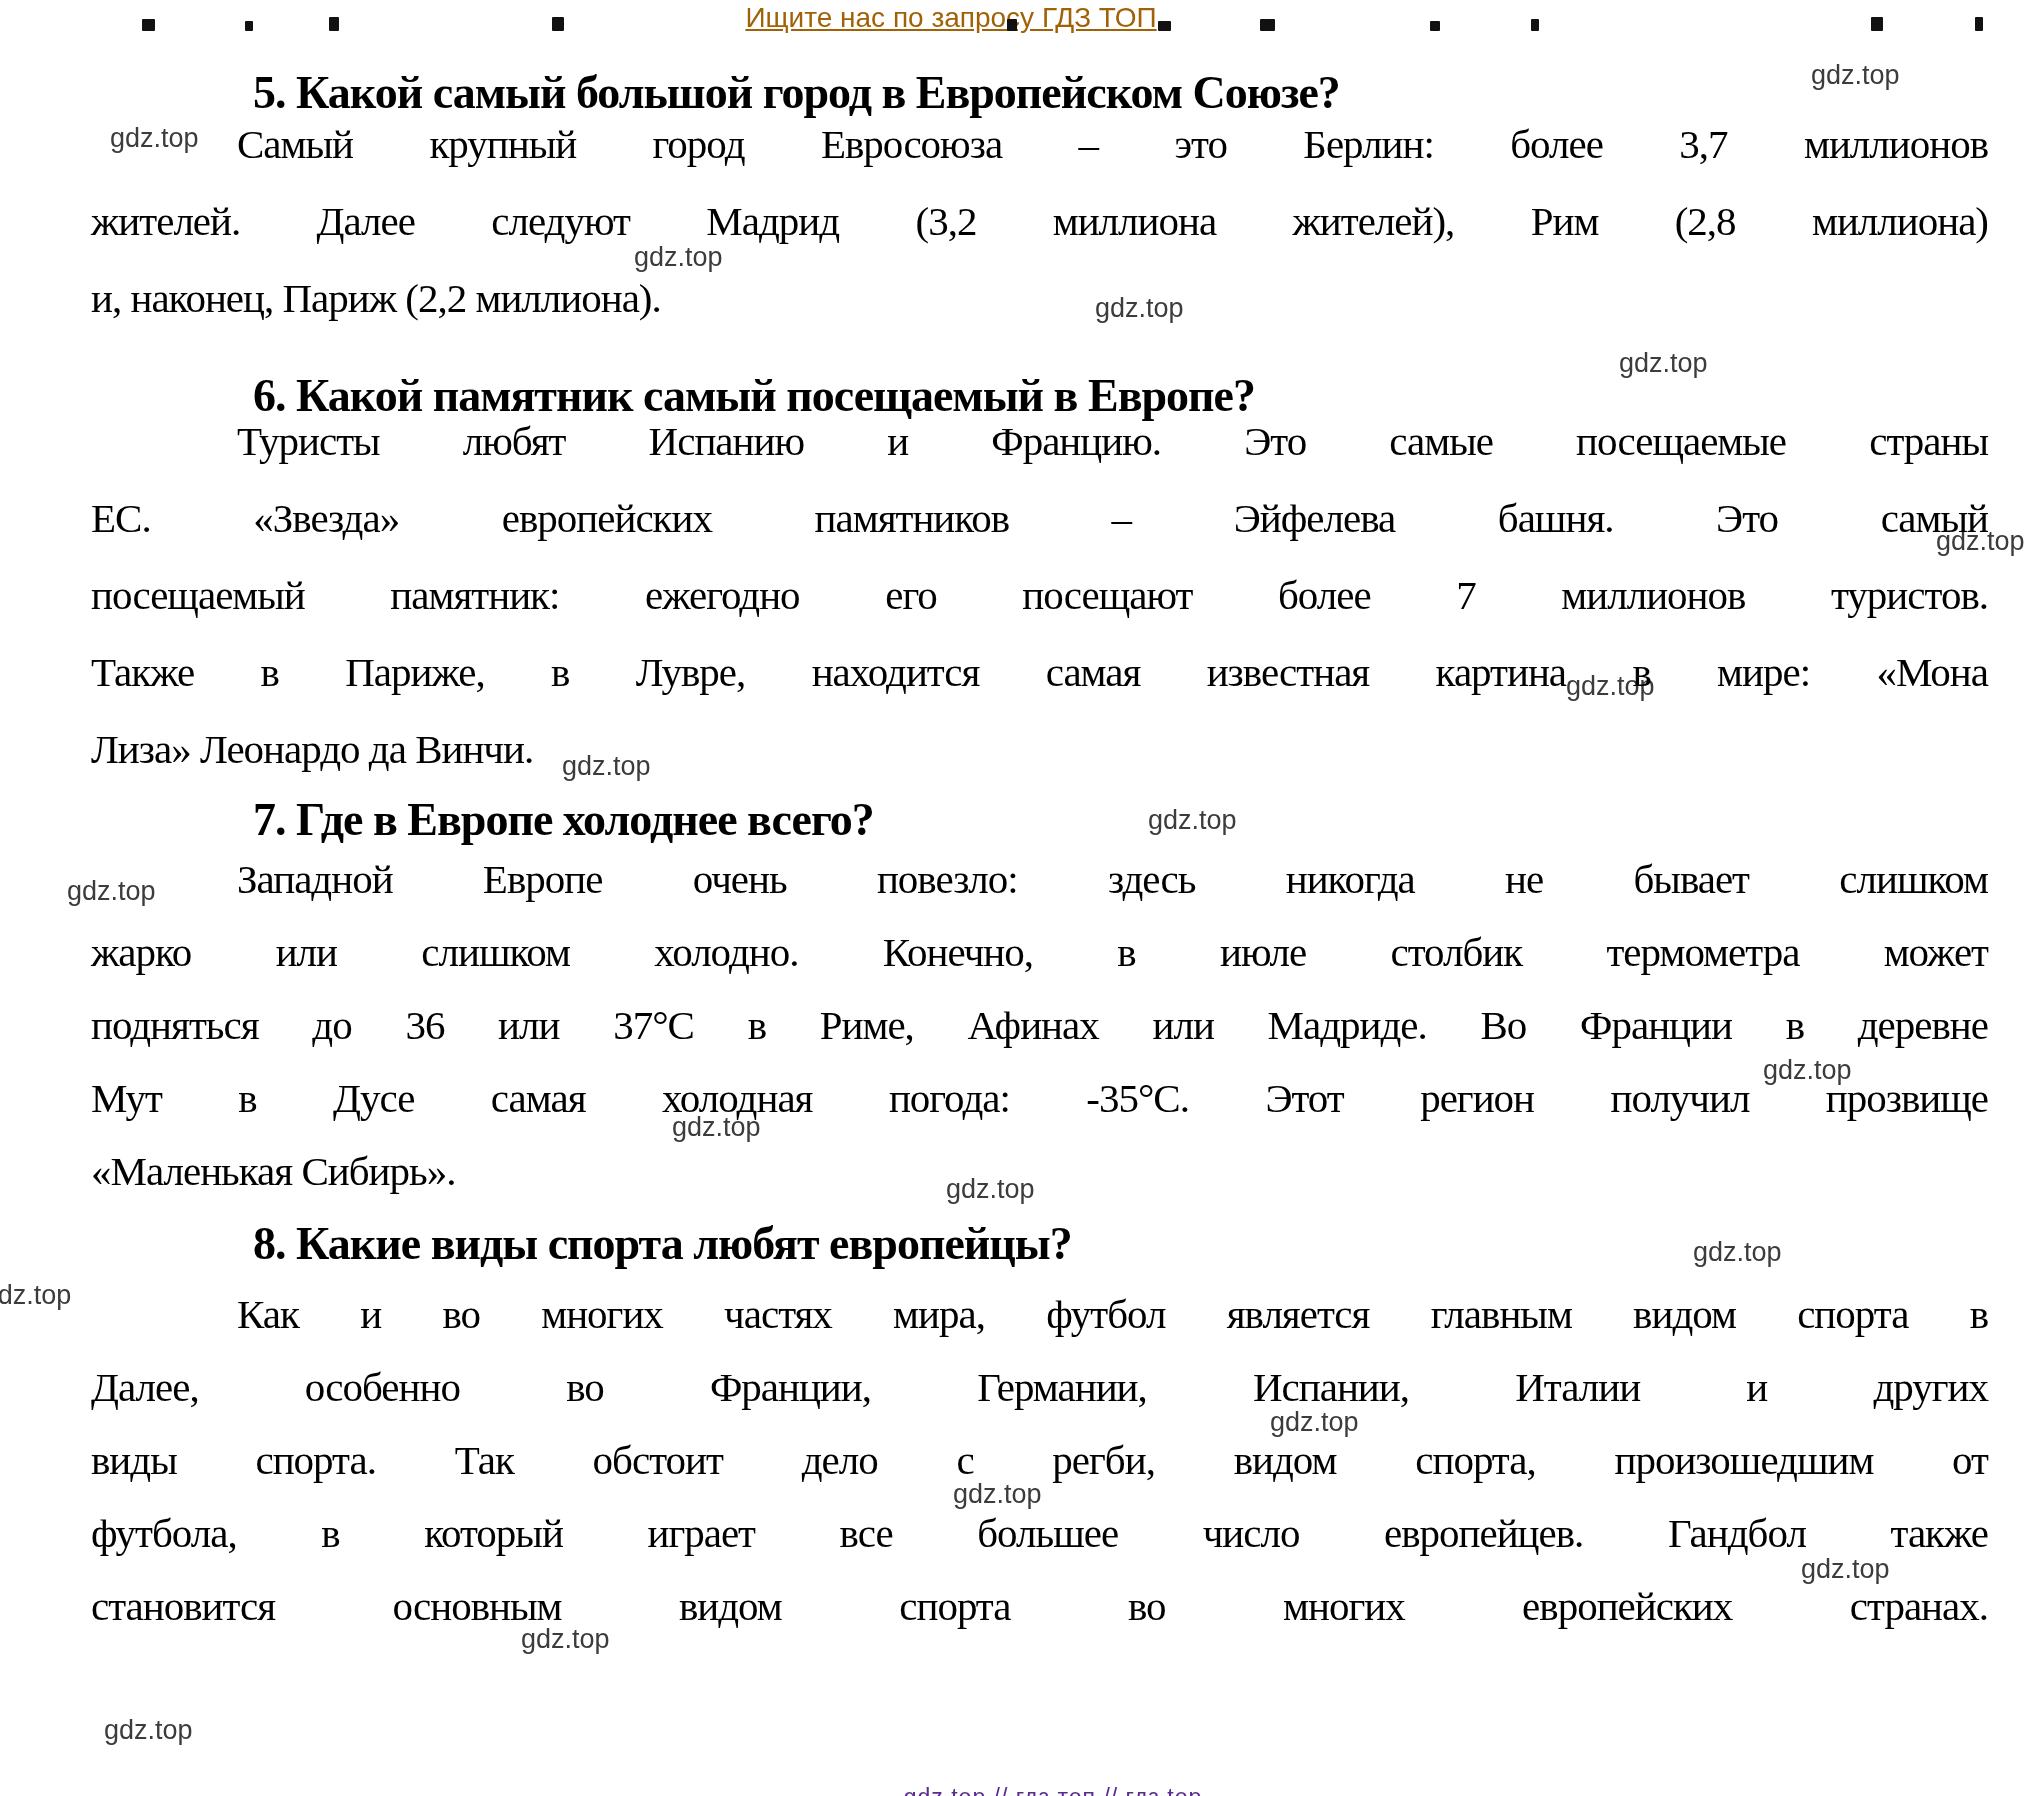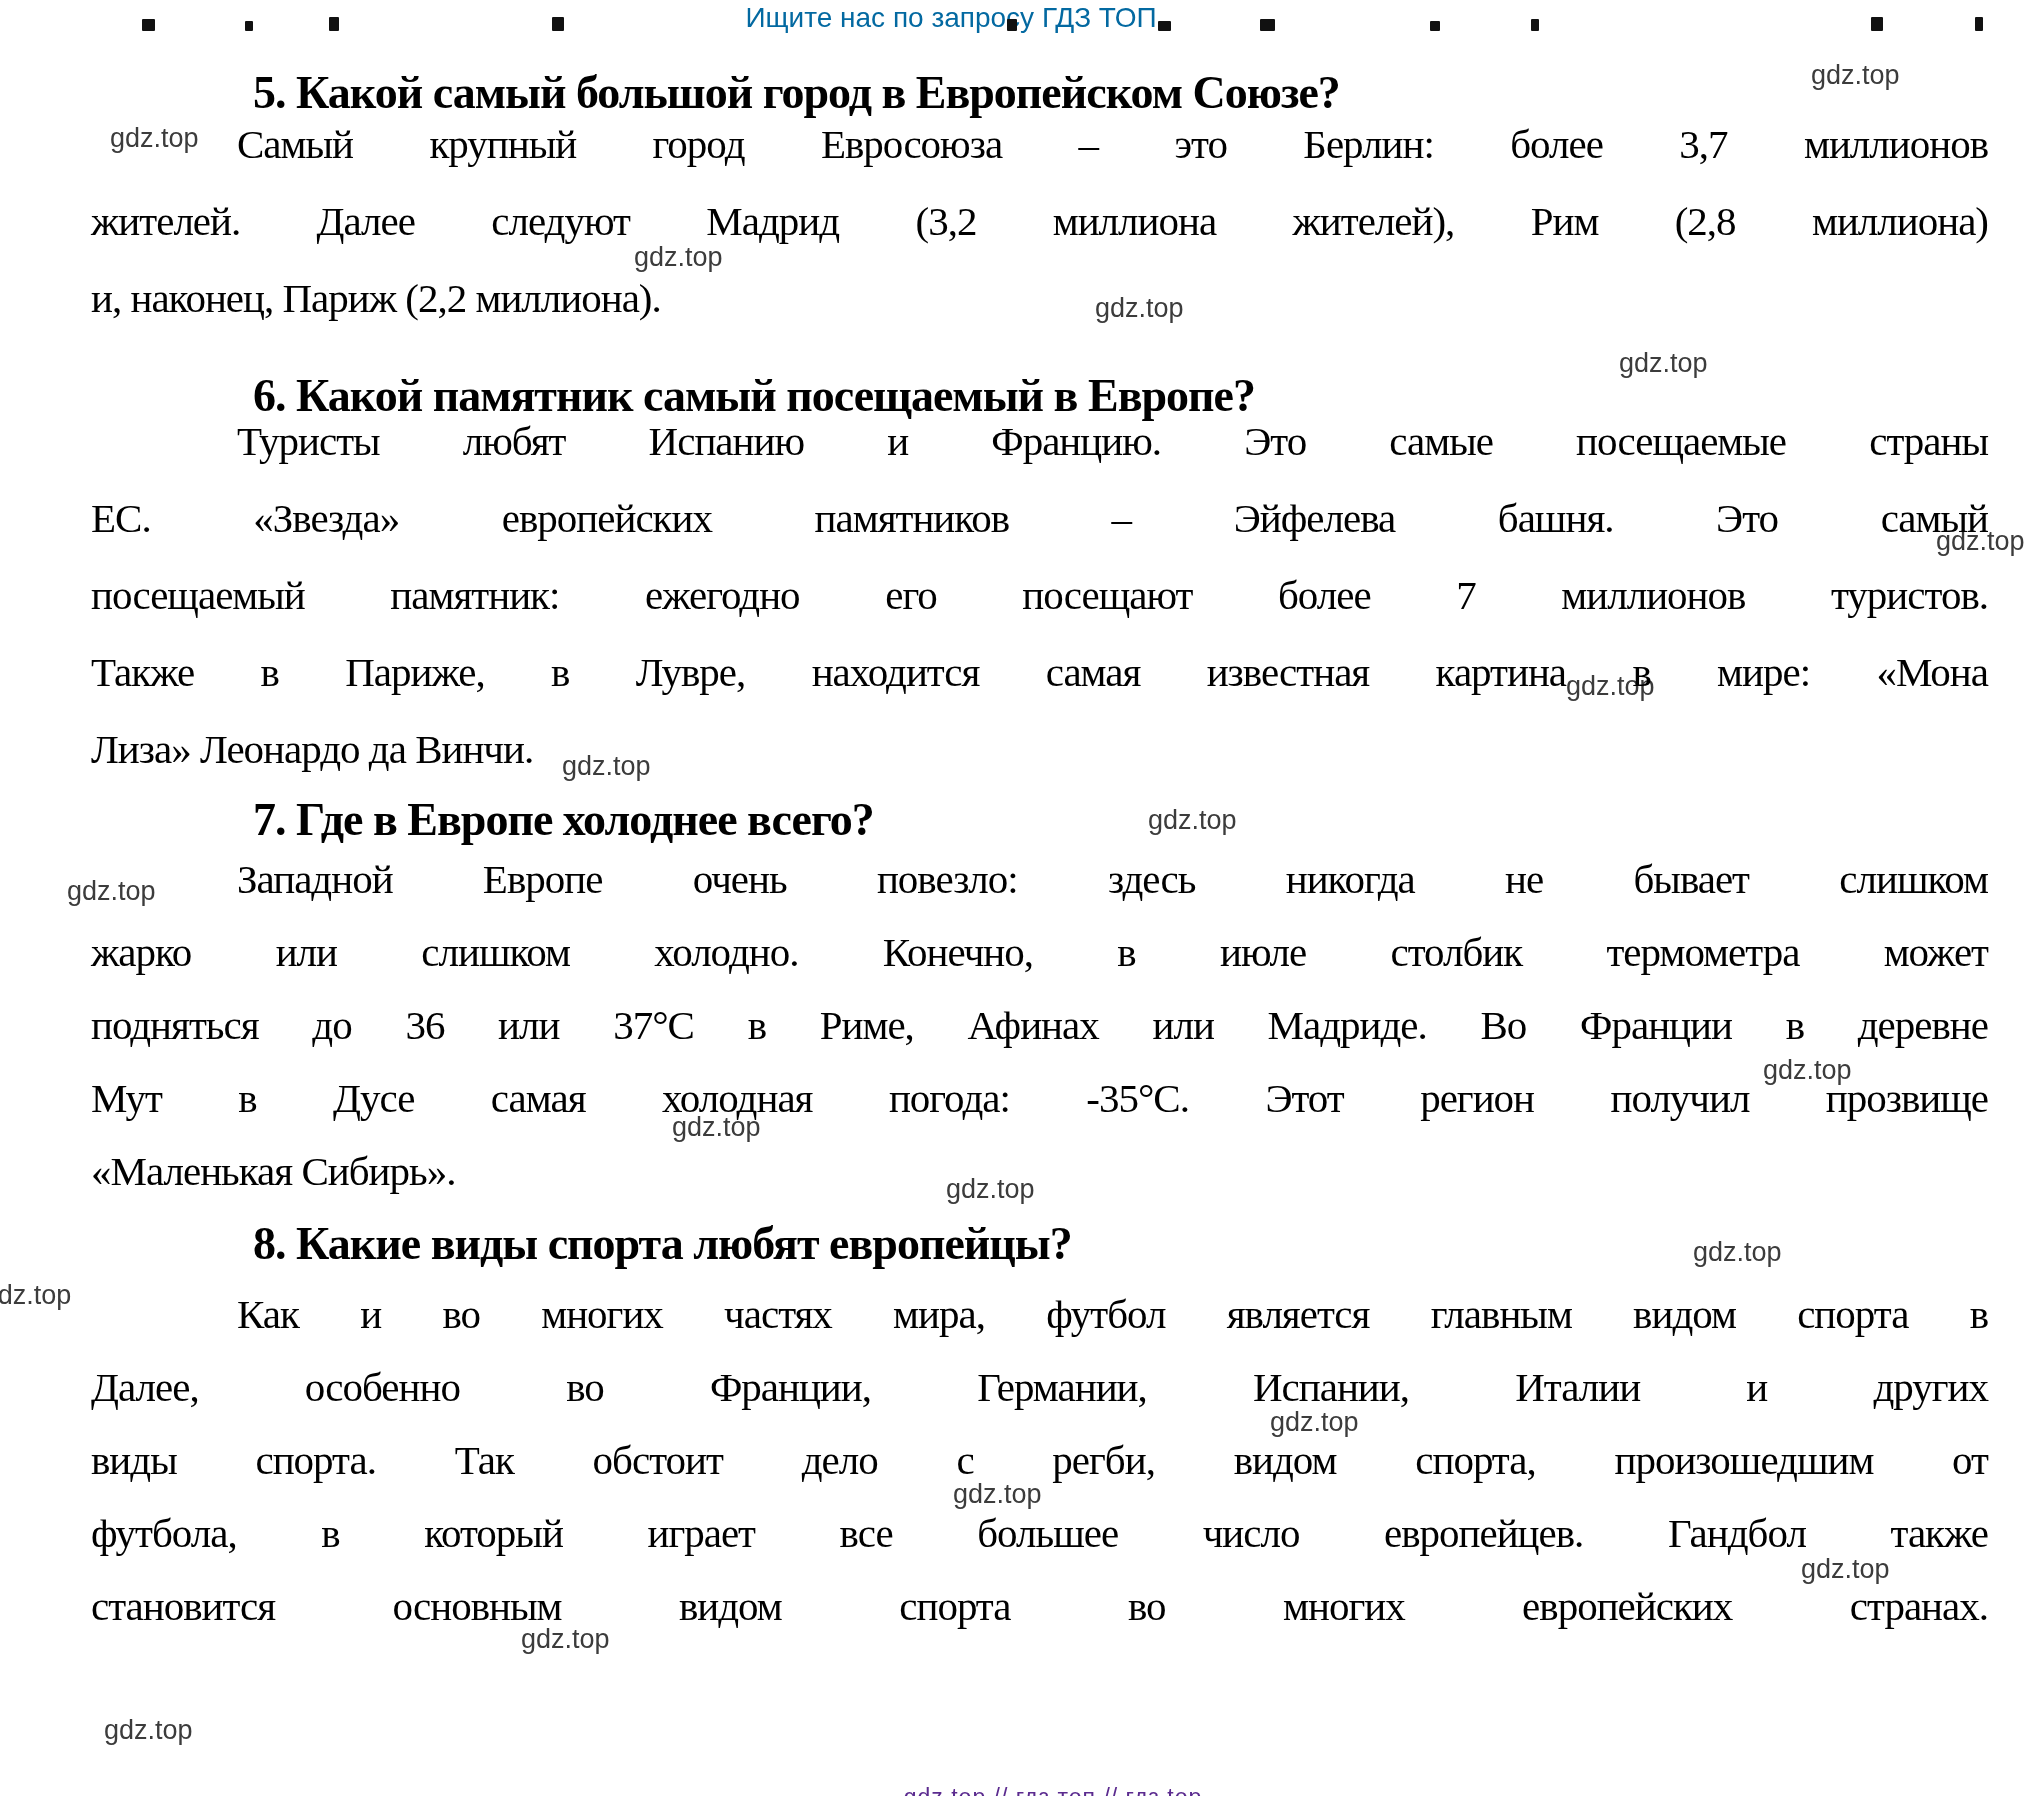--- a/index.html
+++ b/index.html
@@ -38,21 +38,21 @@
   .p8{line-height:73px;}
   .footer{
     position:absolute;top:1760px;left:1053px;transform:translateX(-50%);
     font-family:"Liberation Sans", sans-serif;font-size:23px;letter-spacing:1px;
     white-space:nowrap;
   }
 </style>
 </head>
 <body>
 
-<div class="promo" style="color: #0369a1;">Ищите нас по запросу ГДЗ ТОП</div>
+<div class="promo" style="color: #a16207; text-decoration: underline;">Ищите нас по запросу ГДЗ ТОП</div>
 
 <div id="fragments">
     <div class="frag" style="left: 142px; width: 13.4px; height: 11.5px; top: 19px;"></div>
     <div class="frag" style="left: 245px; width: 7.7px; height: 9.6px; top: 21px;"></div>
     <div class="frag" style="left: 329px; width: 9.6px; height: 13.4px; top: 17.3px;"></div>
     <div class="frag" style="left: 552px; width: 11.5px; height: 13.4px; top: 17.3px;"></div>
     <div class="frag" style="left: 1007px; width: 9.6px; height: 11.5px; top: 19px;"></div>
     <div class="frag" style="left: 1158px; width: 13.4px; height: 9.6px; top: 21px;"></div>
     <div class="frag" style="left: 1260px; width: 15.4px; height: 11.5px; top: 19px;"></div>
     <div class="frag" style="left: 1430px; width: 9.6px; height: 9.6px; top: 21px;"></div>

